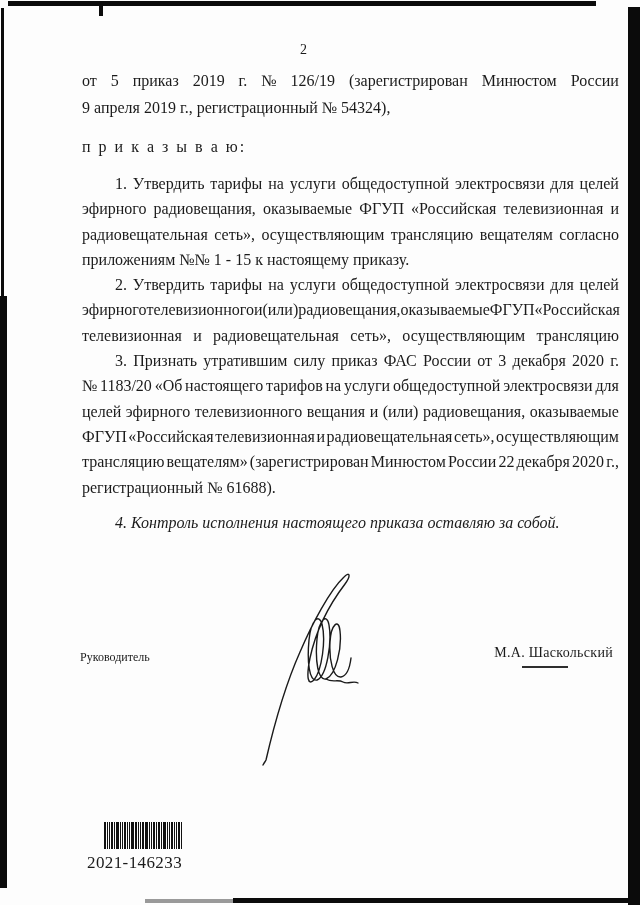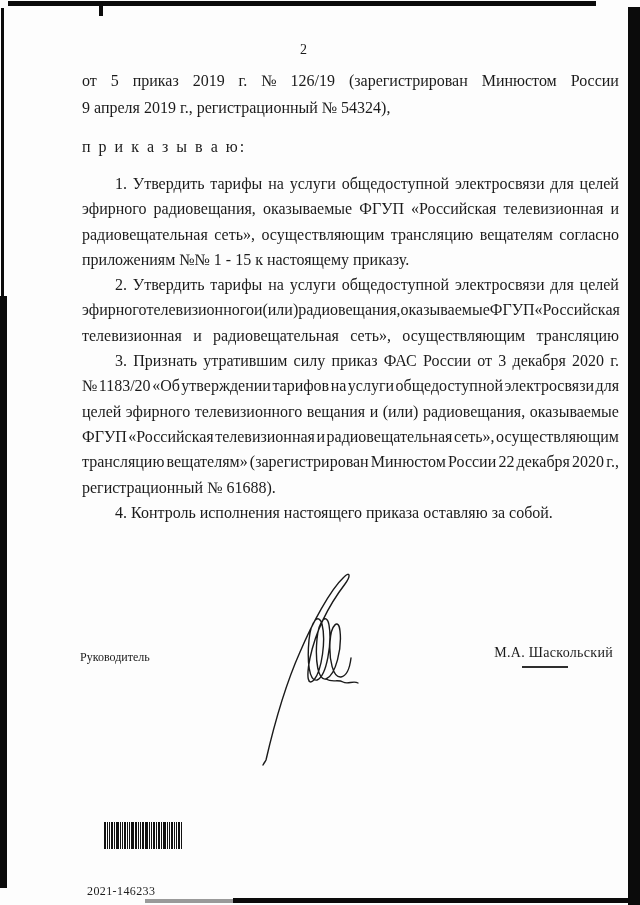--- a/index.html
+++ b/index.html
@@ -25,27 +25,27 @@
   .pagenum{position:absolute;left:0;top:42px;width:607px;text-align:center;font-size:14px;}
   .col{position:absolute;left:82px;width:537px;font-size:16px;}
   .intro{top:68px;}
   .intro .ln{height:29px;line-height:29px;}
   .decree{top:134px;height:25px;line-height:25px;letter-spacing:2px;}
   .flow{top:171px;}
   .ln{height:25.3px;line-height:25.3px;white-space:nowrap;}
   .jl{display:flex;justify-content:space-between;height:25.3px;line-height:25.3px;}
   .jl span{white-space:nowrap;}
   .ind{padding-left:33px;}
-  .p4{margin-top:0;}
+  .p4{margin-top:10px;font-style:italic;}
   .sig-title{position:absolute;left:80px;top:650px;font-size:12px;}
   .sig-name{position:absolute;right:27px;top:645px;font-size:14px;letter-spacing:.3px;}
   .sig-underline{position:absolute;left:522px;top:666px;width:46px;height:2px;background:#2e2e2e;}
   .sig-svg{position:absolute;left:226px;top:566px;width:135px;height:200px;}
   .barcode{position:absolute;left:104px;top:822px;width:78px;height:27px;}
-  .docnum{position:absolute;left:87px;top:853px;font-size:12px;letter-spacing:.4px;margin-top:31px;}
+  .docnum{position:absolute;left:87px;top:853px;font-size:17px;letter-spacing:.4px;}
 </style>
 </head>
 <body>
 
 <div class="page">
 
   <div class="edge edge-top"></div>
   <div class="edge edge-top-tick"></div>
   <div class="edge edge-right"></div>
   <div class="edge edge-left-thin"></div>
@@ -148,21 +148,21 @@
           <span>от</span>
           <span>3</span>
           <span>декабря</span>
           <span>2020</span>
           <span>г.</span>
         </div>
       <div class="jl">
           <span>№</span>
           <span>1183/20</span>
           <span>«Об</span>
-          <span>утверждении</span>
+          <span>настоящего</span>
           <span>тарифов</span>
           <span>на</span>
           <span>услуги</span>
           <span>общедоступной</span>
           <span>электросвязи</span>
           <span>для</span>
         </div>
       <div class="jl">
           <span>целей</span>
           <span>эфирного</span>

